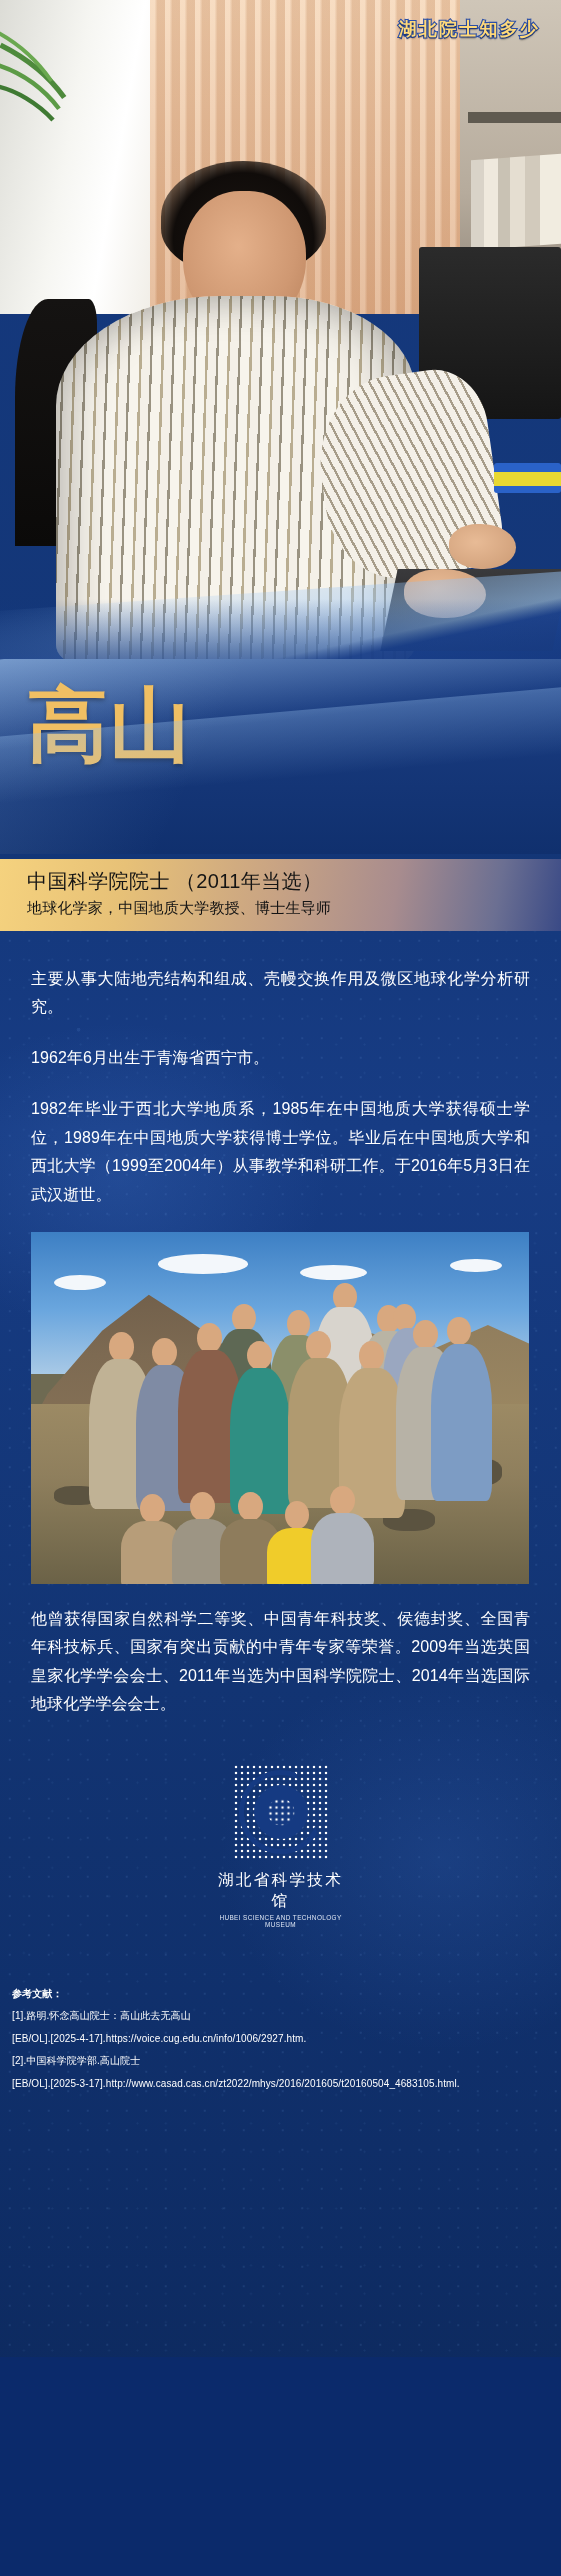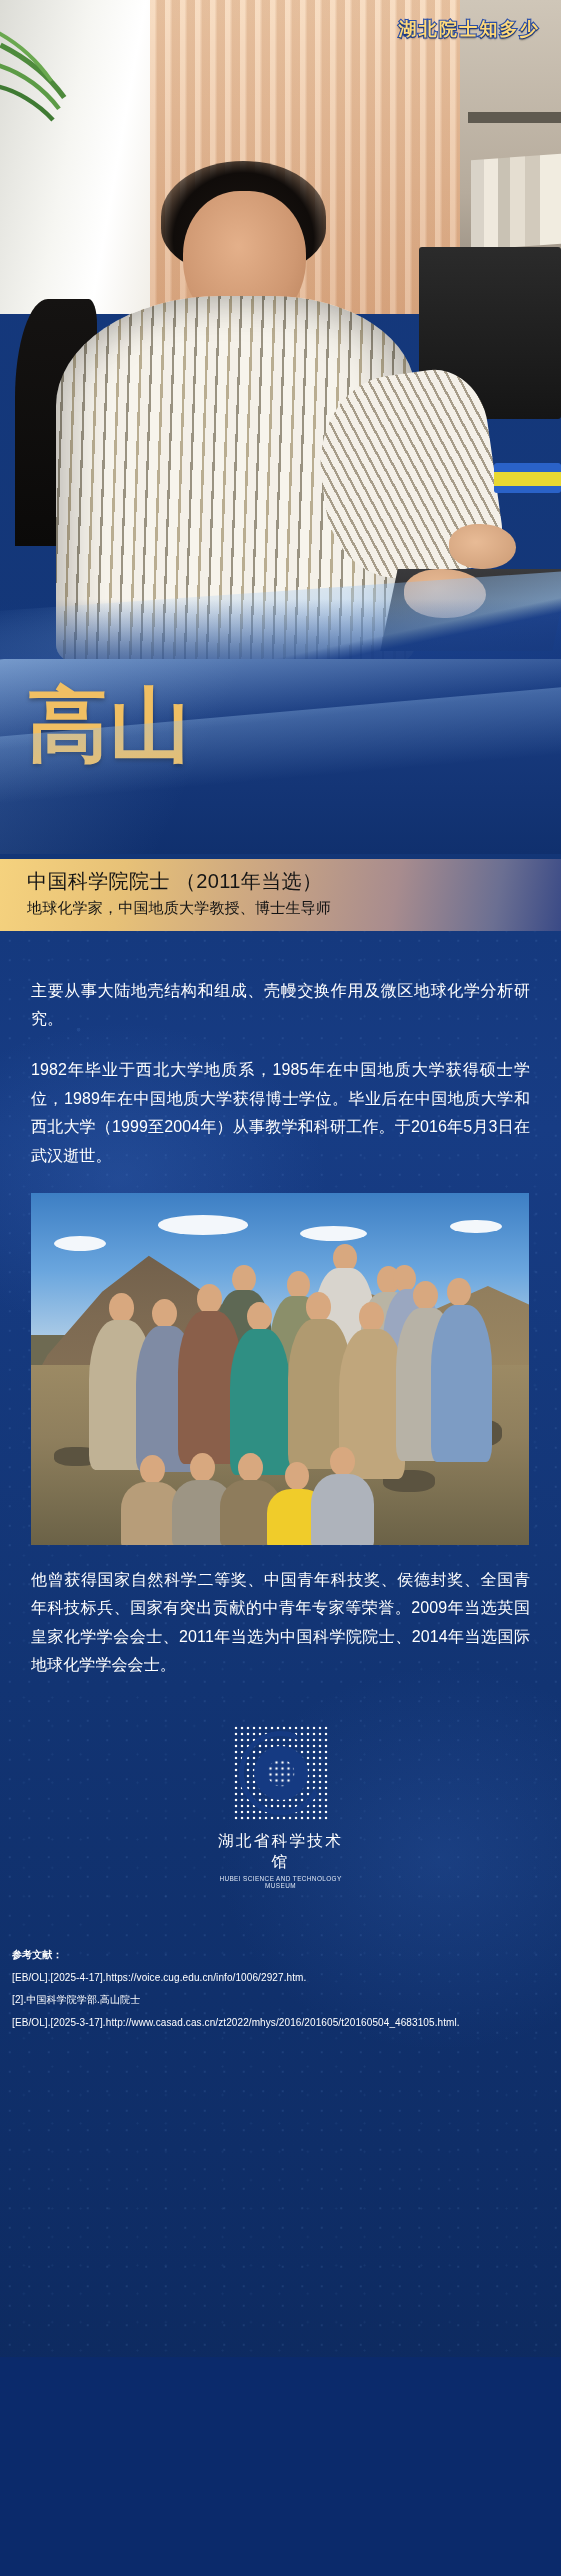--- a/index.html
+++ b/index.html
@@ -202,21 +202,21 @@
   }
   .para {
     position:relative;
     margin: 0 31px 22.5px 31px;
     color:#ffffff;
     font-size:16px;
     line-height:1.78;
     letter-spacing:0.1px;
     text-align:justify;
   }
-  .para.first { padding-top:46px;font-family:Liberation Serif, serif; }
+  .para.first { padding-top:34px;font-family:Liberation Serif, serif; }
 
   
   .group-photo-wrap {
     position:relative;
     margin: 12px 31px 21px 31px;
     width:498px; height:352px;
     overflow:hidden;
     background:#6e6a52;
   }
   .gp-sky {
@@ -341,20 +341,21 @@
     <div class="gold-line1">中国科学院院士 （2011年当选）</div>
     <div class="gold-line2">地球化学家，中国地质大学教授、博士生导师</div>
   </div>
 
   <div class="body-area">
     <div class="dots"></div>
     <div class="glow-a"></div>
     <div class="glow-b"></div>
 
     <p class="para first">主要从事大陆地壳结构和组成、壳幔交换作用及微区地球化学分析研究。</p>
+    <p class="para">1962年6月出生于青海省西宁市。</p>
     <p class="para">1982年毕业于西北大学地质系，1985年在中国地质大学获得硕士学位，1989年在中国地质大学获得博士学位。毕业后在中国地质大学和西北大学（1999至2004年）从事教学和科研工作。于2016年5月3日在武汉逝世。</p>
 
     <div class="group-photo-wrap">
       <div class="gp-sky"></div>
       <div class="gp-cloud" style="left:22.5px;top:43px;width:52px;height:15px;"></div>
       <div class="gp-cloud" style="left:127px;top:22.5px;width:90px;height:19.5px;"></div>
       <div class="gp-cloud" style="left:269px;top:33px;width:67px;height:15px;"></div>
       <div class="gp-cloud" style="left:419px;top:27px;width:52px;height:13.5px;"></div>
       <div class="gp-hill"></div>
       <div class="gp-hill2"></div>
@@ -411,20 +412,21 @@
         <div class="logo-swish"></div>
         <div class="logo-cut"></div>
         <div class="logo-inner"></div>
       </div>
       <div class="logo-cn">湖北省科学技术馆</div>
       <div class="logo-en">HUBEI SCIENCE AND TECHNOLOGY MUSEUM</div>
     </div>
 
     <div class="refs">
       <div class="r-title">参考文献：</div>
+      <div class="r-line">[1].路明.怀念高山院士：高山此去无高山</div>
       <div class="r-line">[EB/OL].[2025-4-17].https://voice.cug.edu.cn/info/1006/2927.htm.</div>
       <div class="r-line">[2].中国科学院学部.高山院士</div>
       <div class="r-line">[EB/OL].[2025-3-17].http://www.casad.cas.cn/zt2022/mhys/2016/201605/t20160504_4683105.html.</div>
     </div>
   </div>
 
 </div>
 
 
 </body></html>

